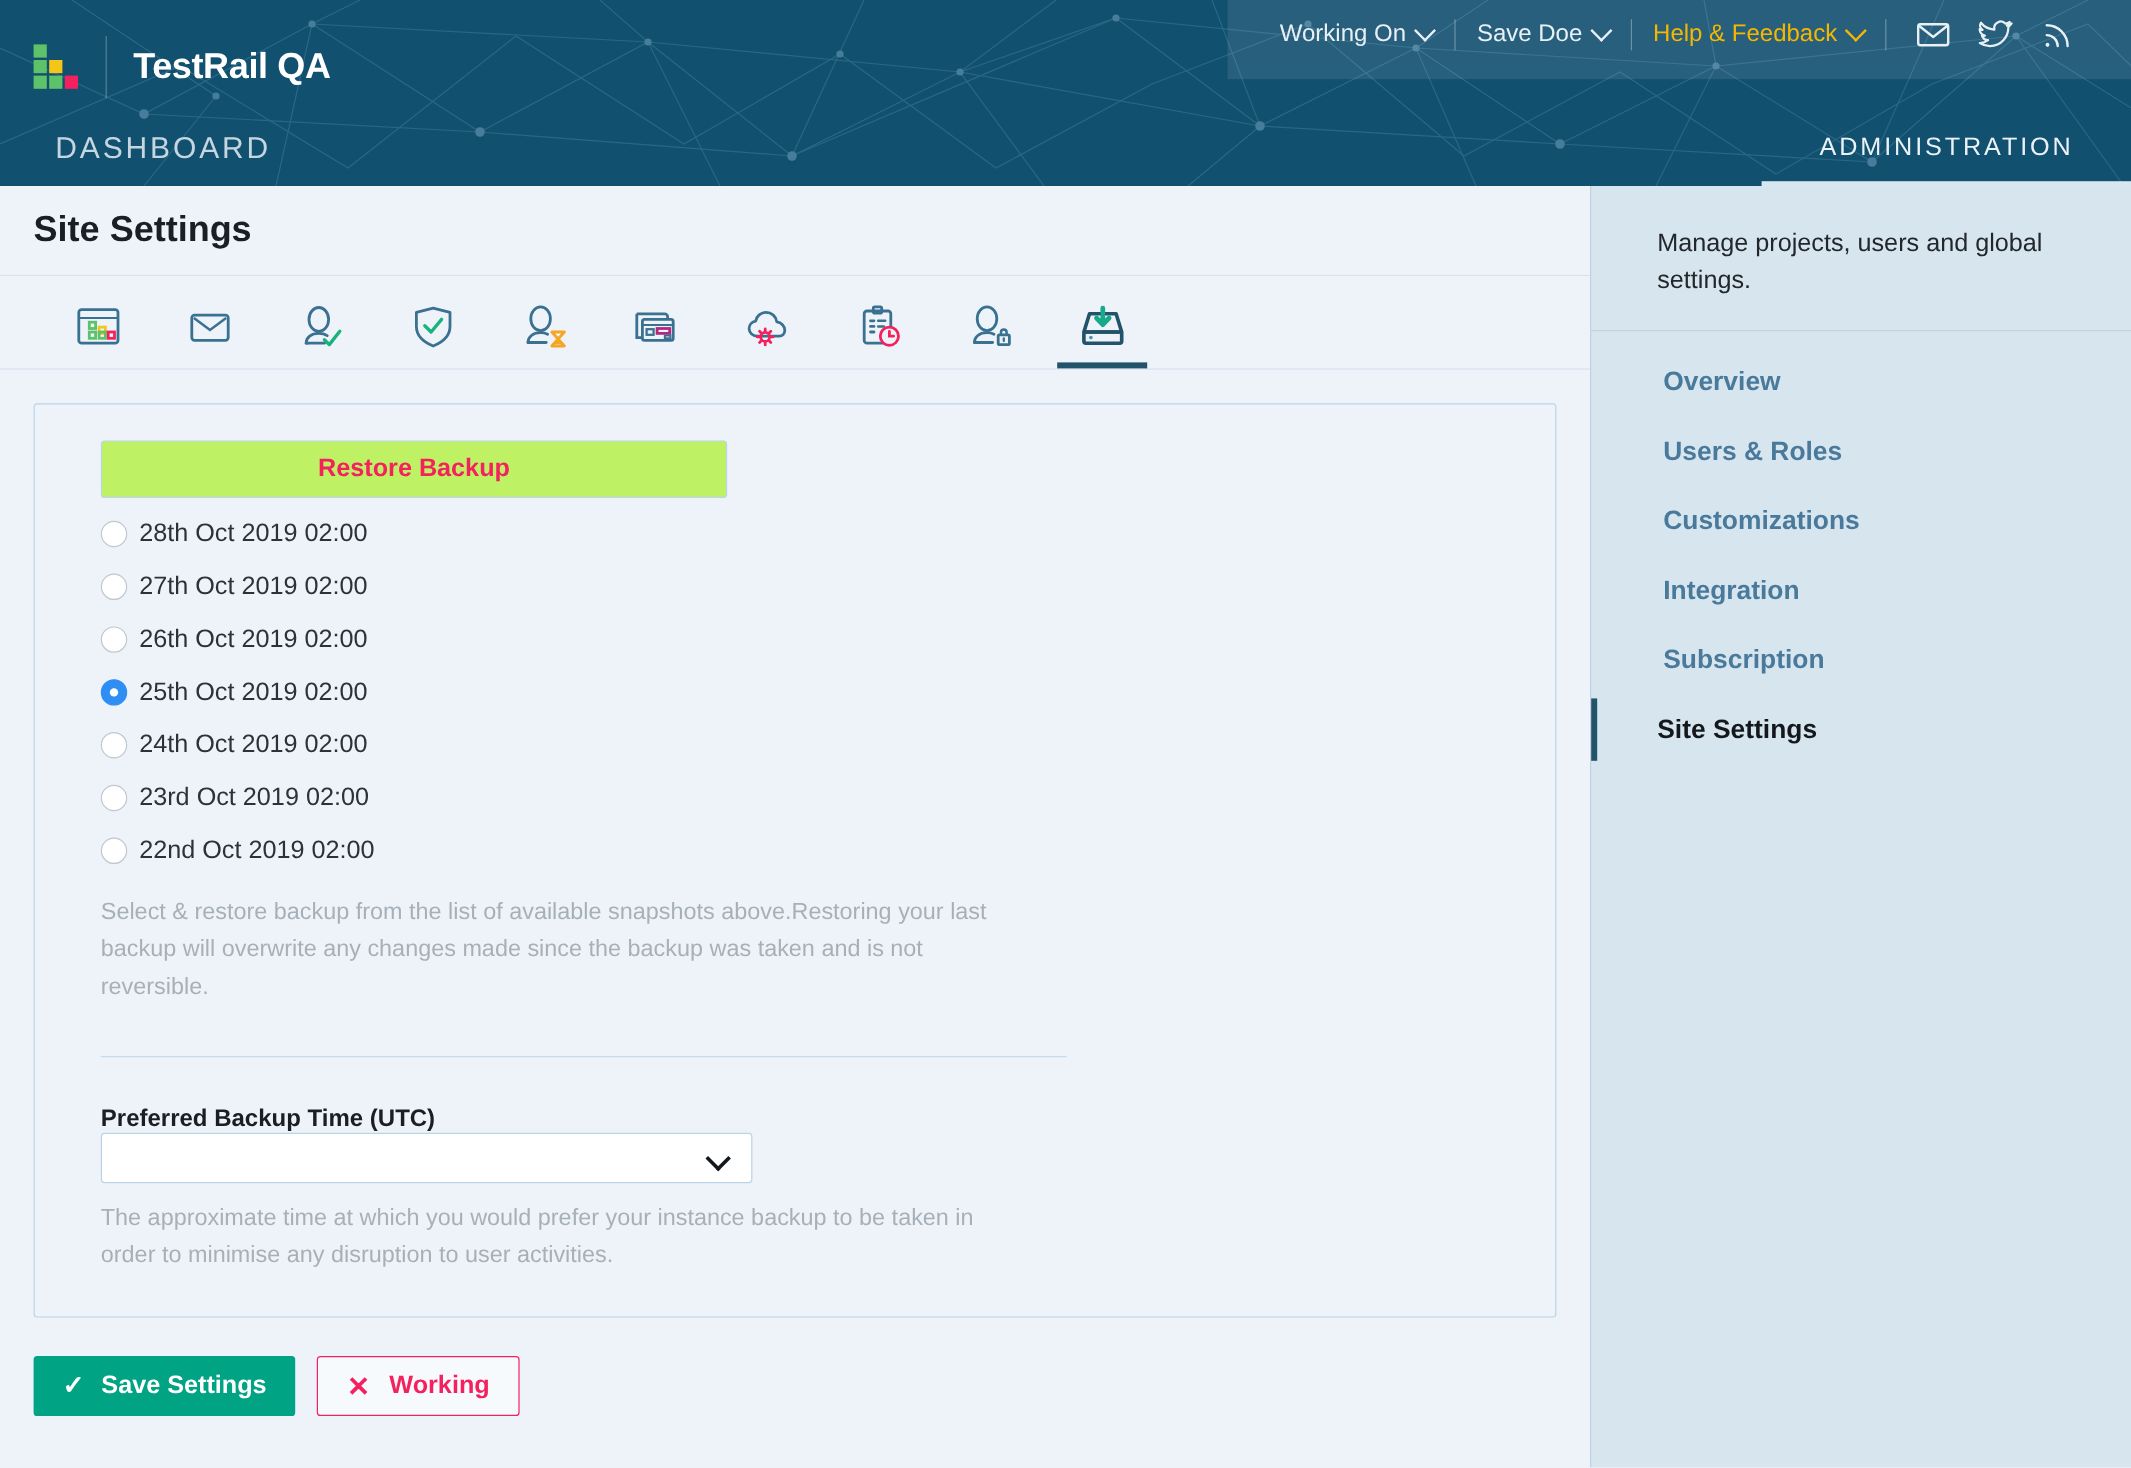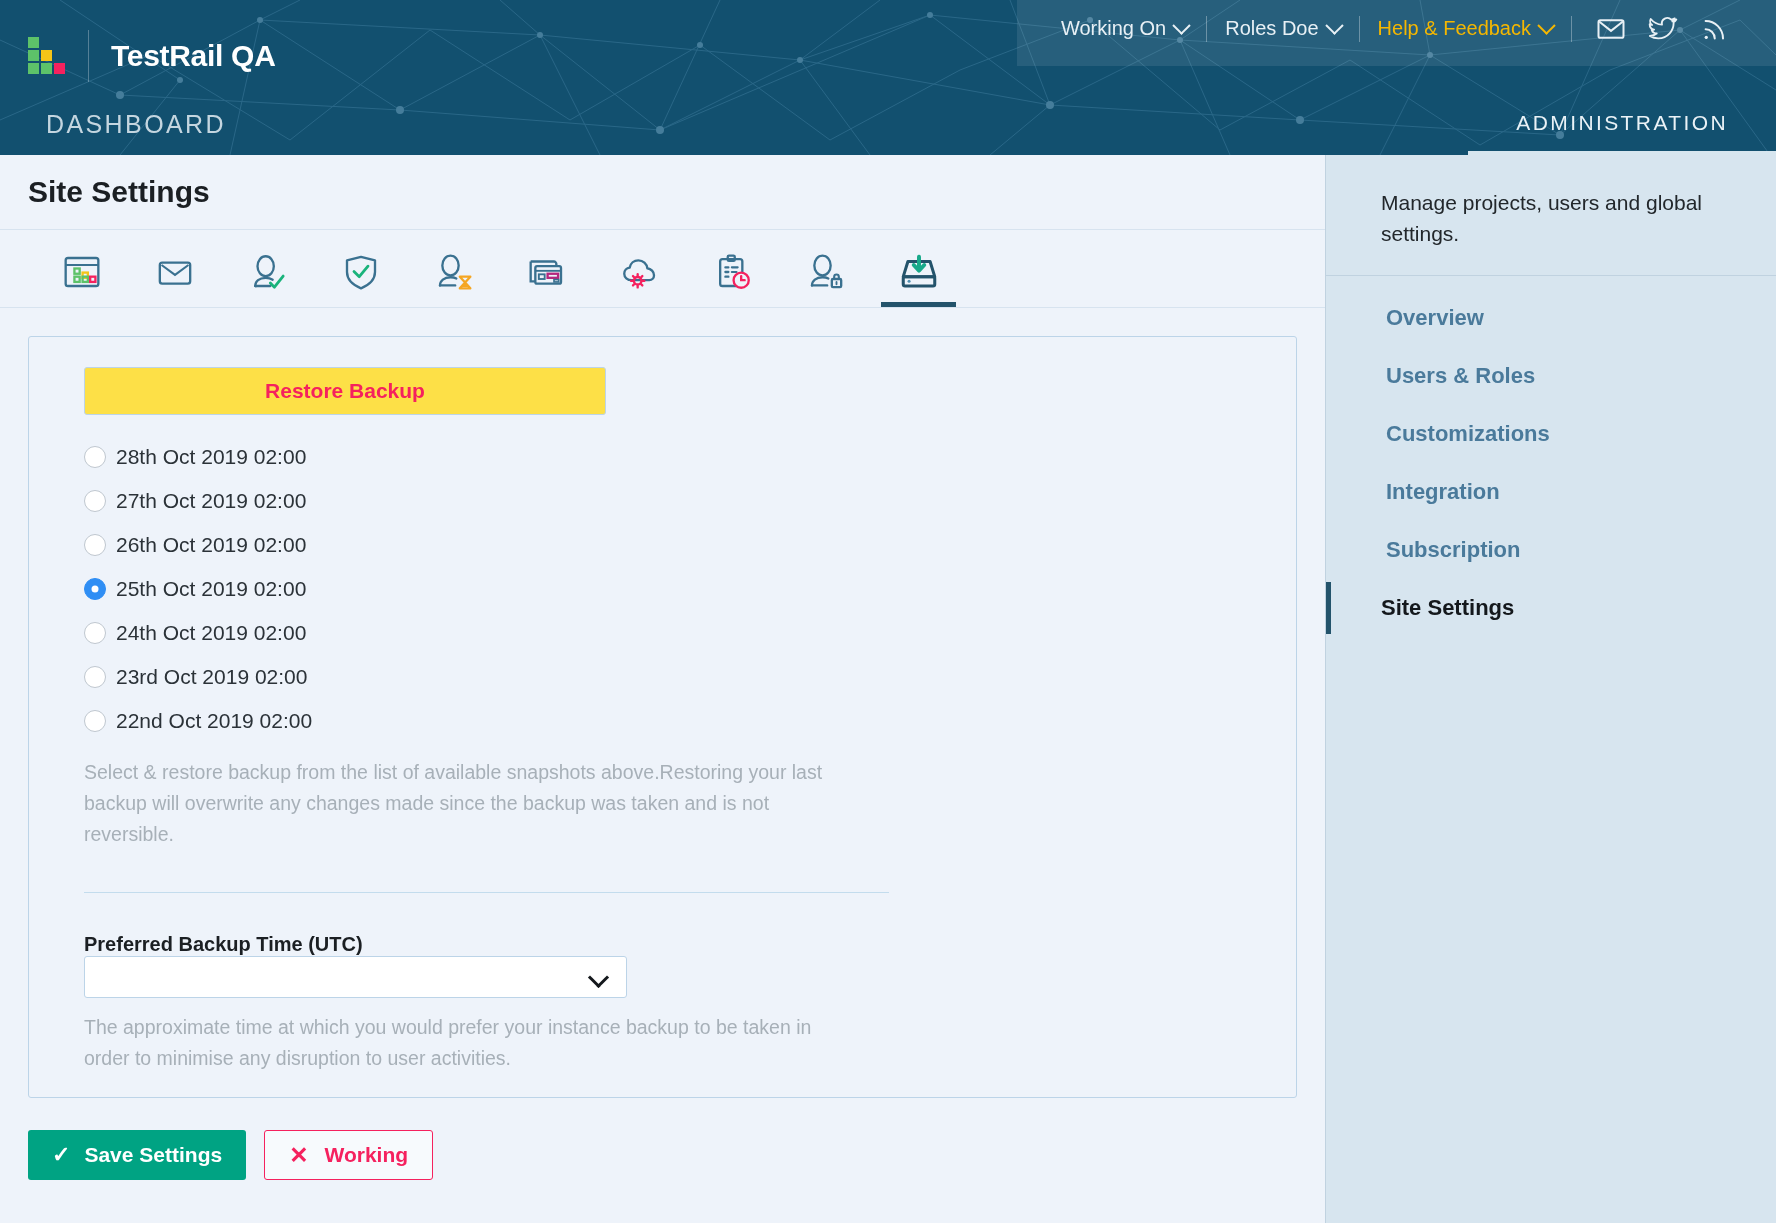--- a/index.html
+++ b/index.html
@@ -182,31 +182,31 @@
     border-radius: 3px;
     background: #eef3fa;
     height: 762px;
     padding: 30px 0 0 0;
   }
   .panel-inner { padding: 0 55px; }
 
   .restore-btn {
     width: 522px;
     height: 48px;
-    background: #fde047;
+    background: #bef264;
     border: 1px solid #bcd4e8;
     border-radius: 3px;
     color: #f5215e;
     font-size: 21px;
     font-weight: bold;
     display: flex;
     align-items: center;
     justify-content: center;
     cursor: pointer;
-    margin-bottom: 20px;
+    margin-bottom: 8px;
   }
 
   .radio-row {
     display: flex;
     align-items: center;
     height: 44px;
     cursor: pointer;
     gap: 10px;
   }
   .radio {
@@ -409,21 +409,21 @@
   </div>
 
   <div class="topnav">
     <div class="topnav-inner">
       <div class="topnav-item">
         <span>Working On</span>
         <span class="chev"></span>
       </div>
       <div class="topnav-div"></div>
       <div class="topnav-item">
-        <span>Roles Doe</span>
+        <span>Save Doe</span>
         <span class="chev"></span>
       </div>
       <div class="topnav-div"></div>
       <div class="topnav-item accent">
         <span>Help &amp; Feedback</span>
         <span class="chev"></span>
       </div>
       <div class="topnav-div"></div>
       <div class="social">
         <svg width="30" height="30" viewBox="0 0 24 24" fill="none" stroke="#e8f0f5" stroke-width="1.6">

